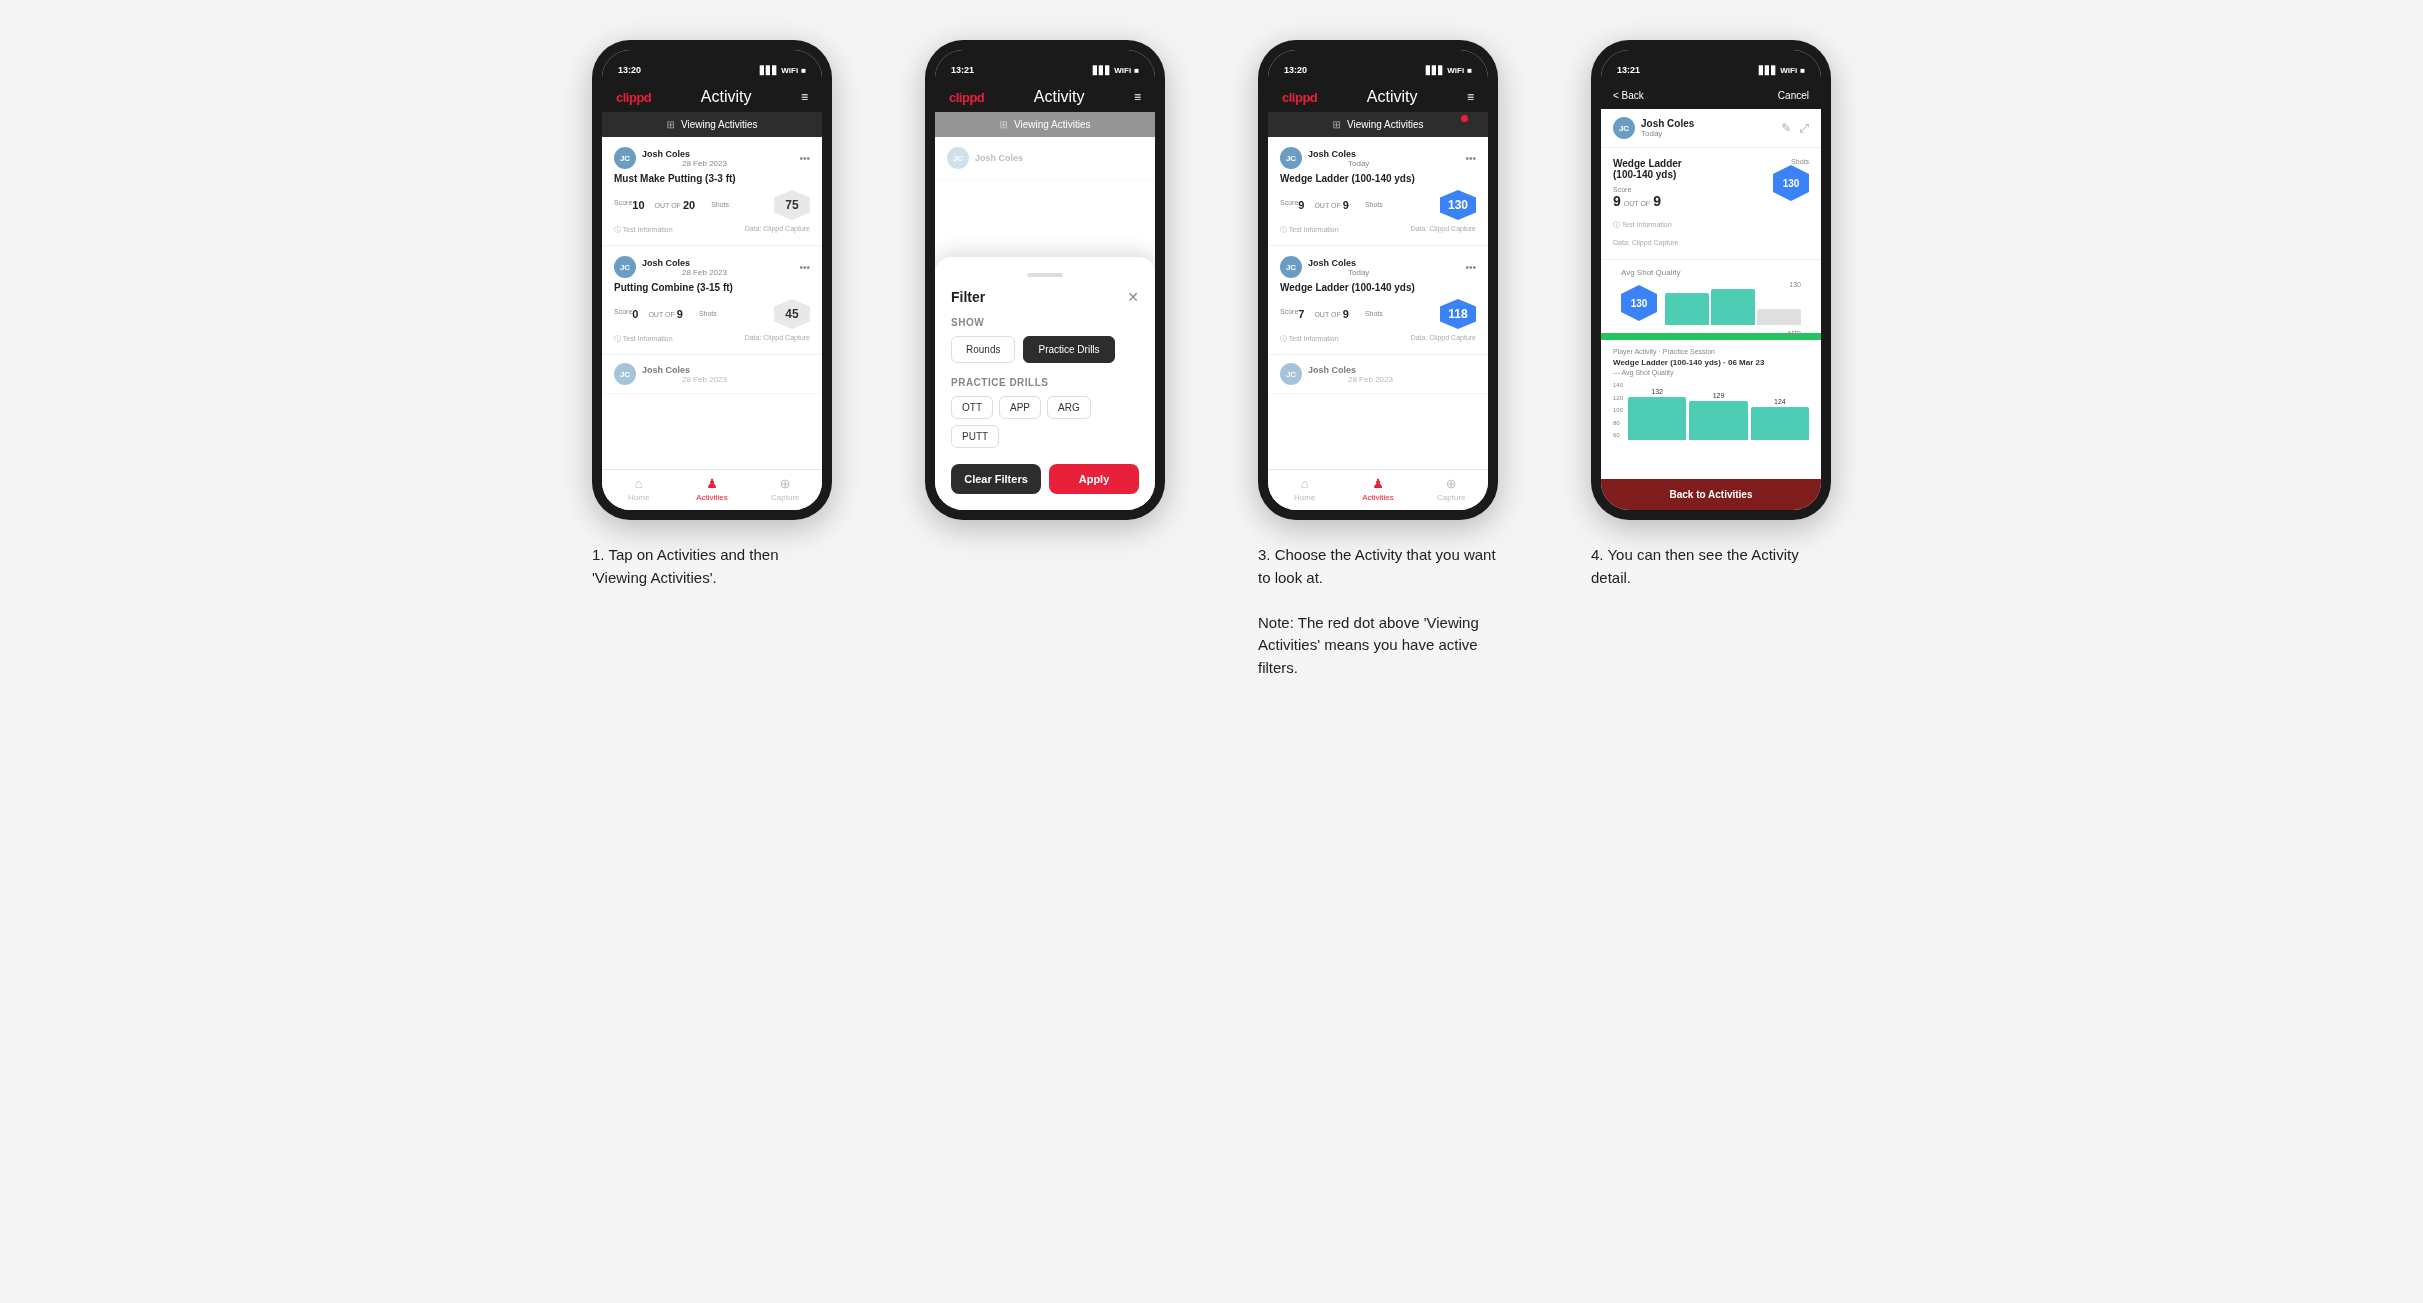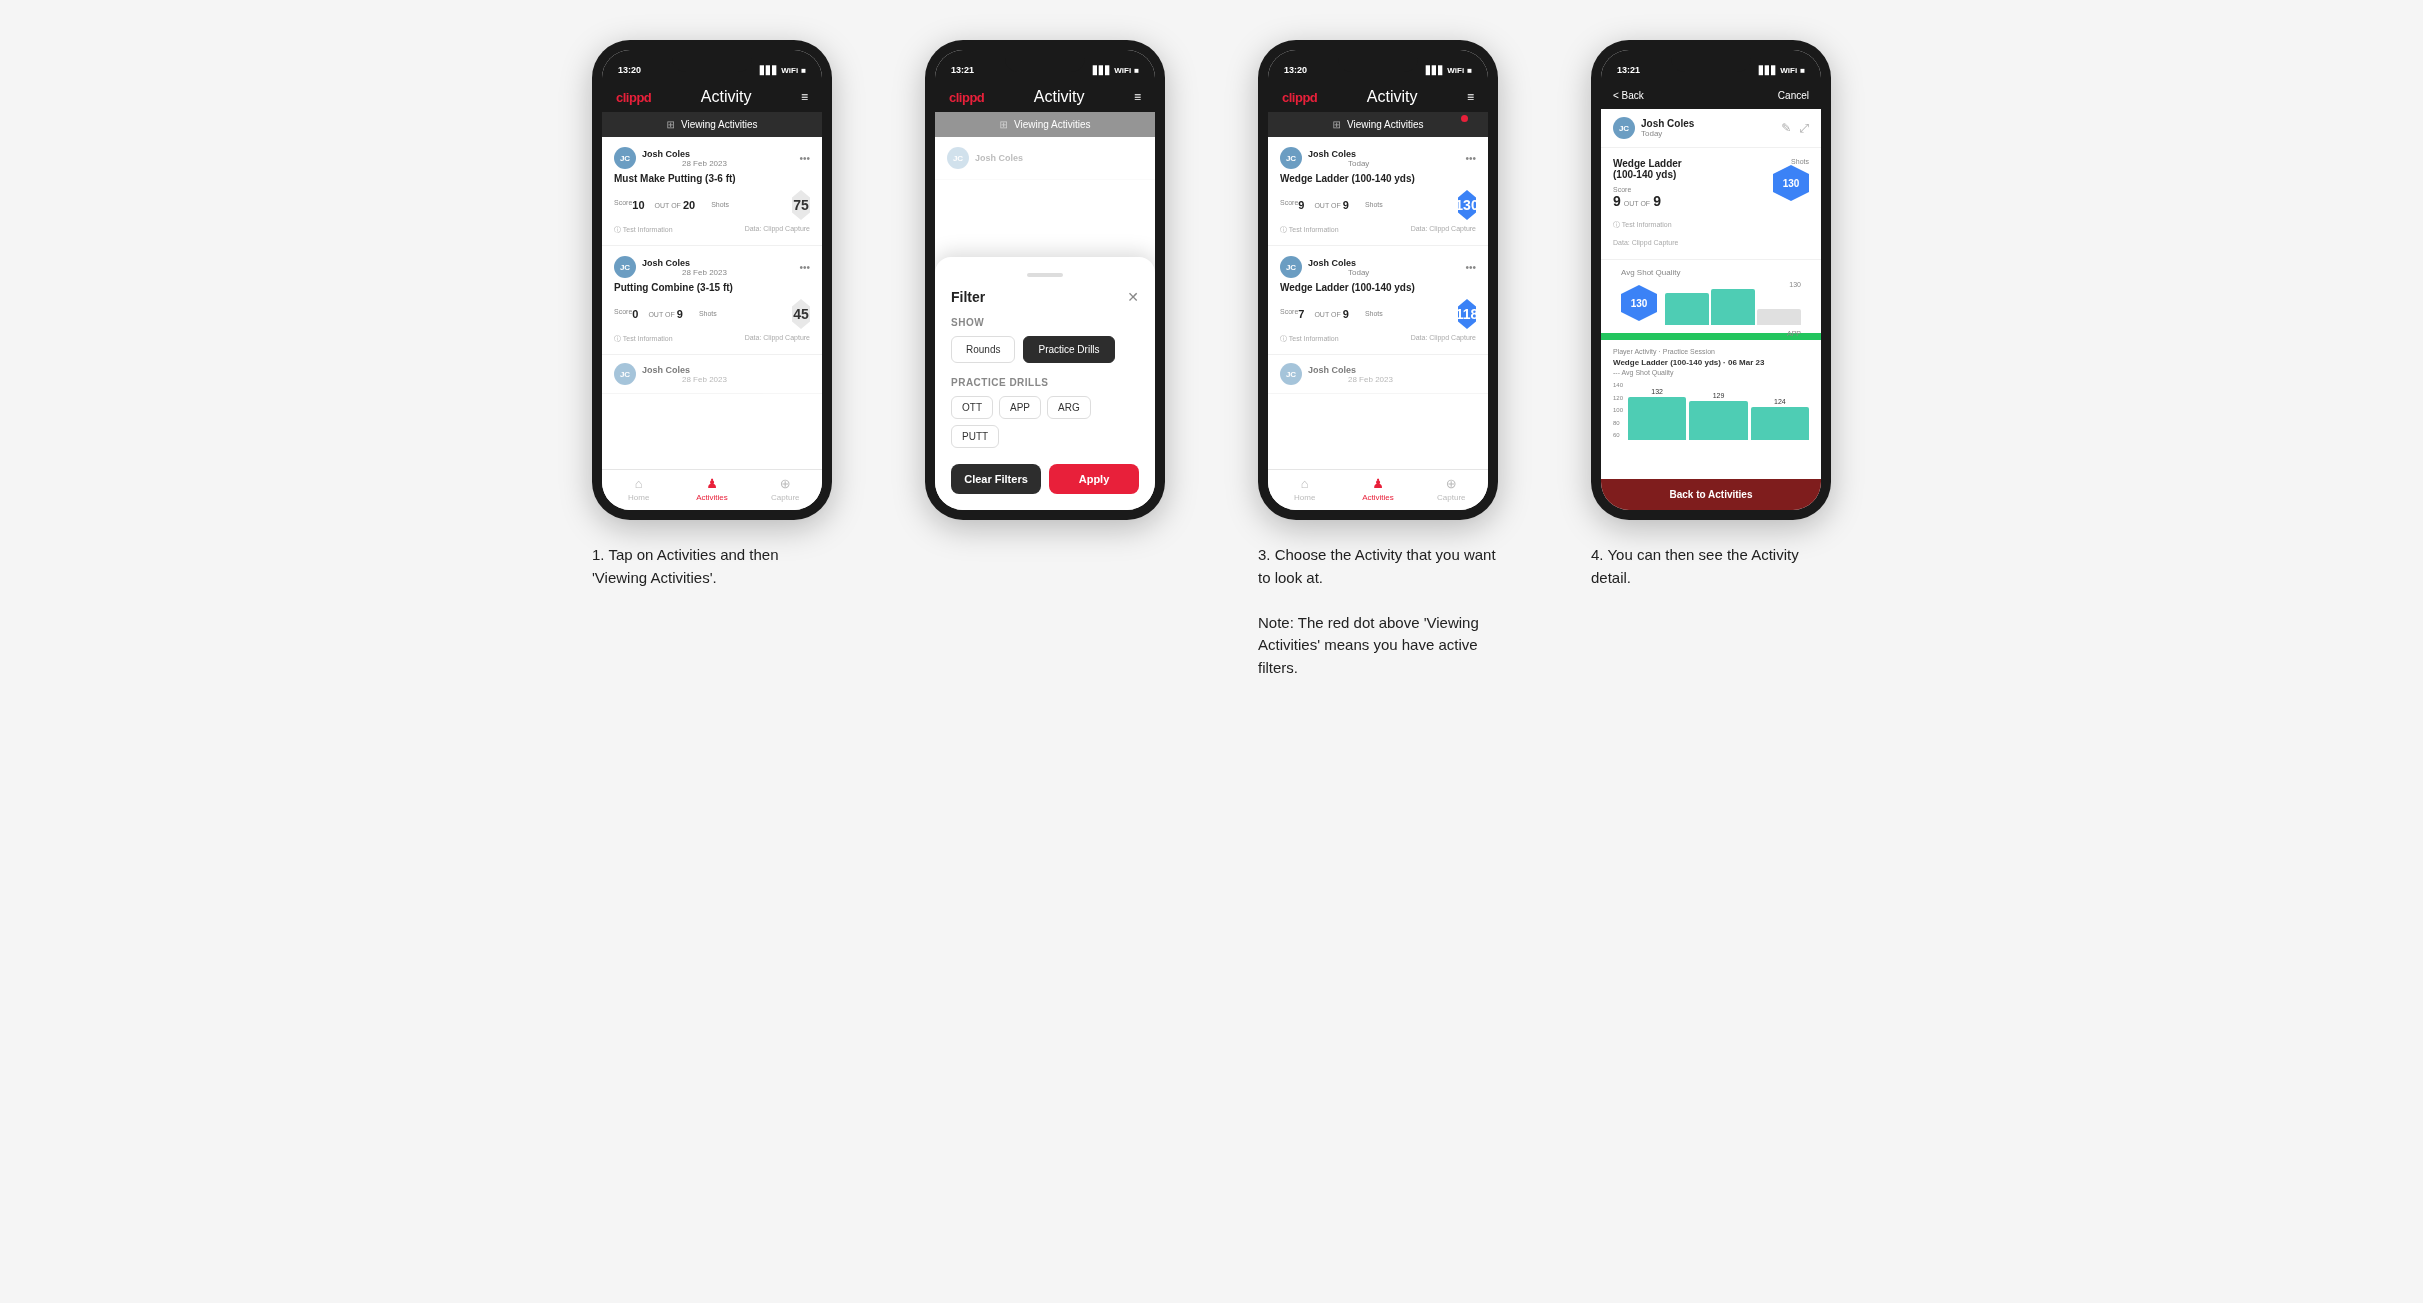--- a/index.html
+++ b/index.html
@@ -205,28 +205,28 @@
       display: flex;
       align-items: center;
       gap: 2px;
     }
     .stat-outof span {
       font-size: 11px;
       font-weight: 700;
       color: #222;
     }
     .shot-quality-badge {
-      width: 18px;
+      width: 36px;
       height: 30px;
       background: #e8e8e8;
       clip-path: polygon(50% 0%, 100% 25%, 100% 75%, 50% 100%, 0% 75%, 0% 25%);
       display: flex;
       align-items: center;
       justify-content: center;
-      font-size: 14px;
+      font-size: 12px;
       font-weight: 700;
       color: #333;
       margin-left: auto;
     }
     .shot-quality-badge.blue {
       background: #3b82f6;
       color: #fff;
     }
     .info-row {
       display: flex;
@@ -584,21 +584,21 @@
             <div class="activity-item-header">
               <div class="user-info">
                 <div class="avatar">JC</div>
                 <div>
                   <div class="user-name">Josh Coles</div>
                   <div class="user-date">28 Feb 2023</div>
                 </div>
               </div>
               <span class="dots-menu">•••</span>
             </div>
-            <div class="activity-title">Must Make Putting (3-6 ft)</div>
+            <div class="activity-title">Must Make Putting (3-3 ft)</div>
             <div class="stats-row">
               <div class="stat-block">
                 <span class="stat-label">Score</span>
                 <span class="stat-value">10</span>
               </div>
               <div class="stat-outof">
                 OUT OF <span>20</span>
               </div>
               <div class="stat-block" style="margin-left:6px;">
                 <span class="stat-label">Shots</span>

